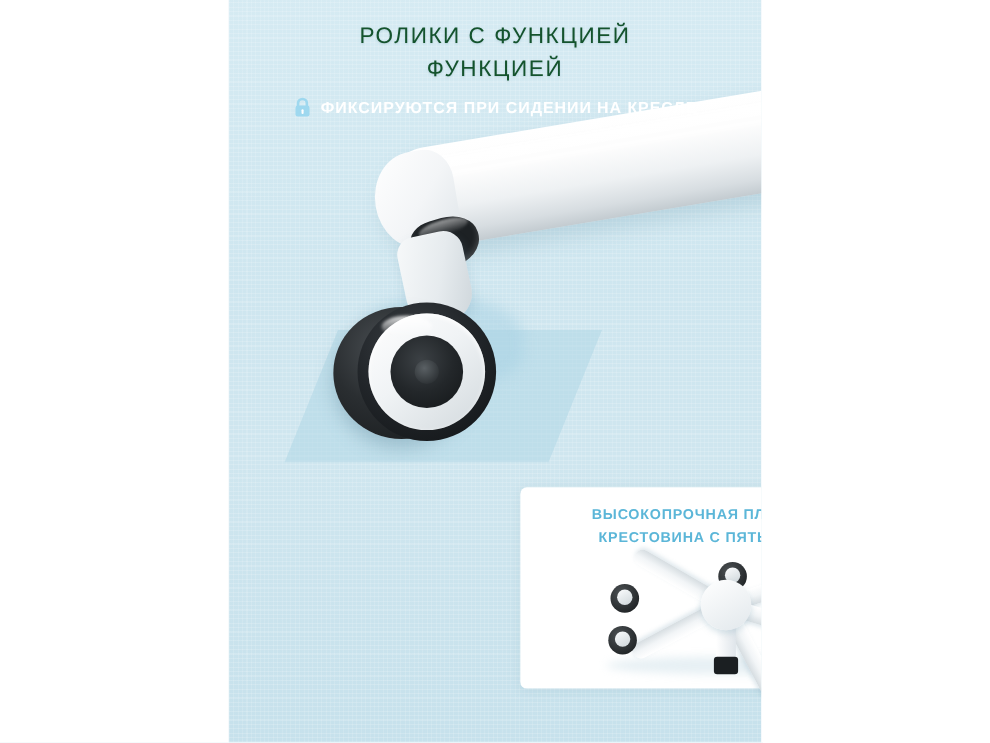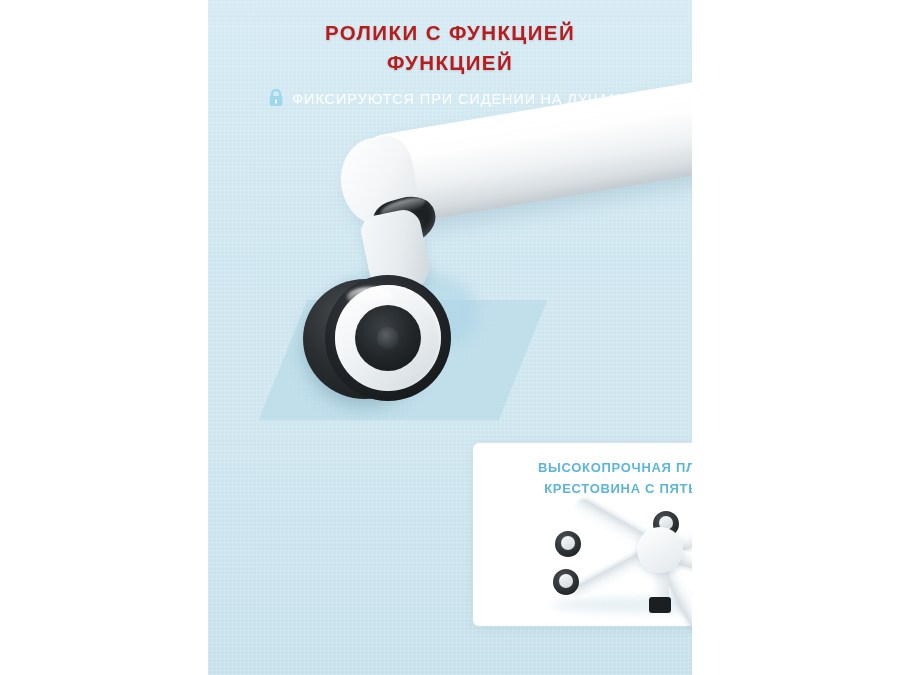--- a/index.html
+++ b/index.html
@@ -52,38 +52,38 @@
   .heading-wrap {
     position: absolute;
     left: 0;
     top: 18px;
     width: 484px;
     text-align: center;
     z-index: 6;
   }
   .title {
     font-size: 20.5px;
-    font-weight: bold;
+    font-weight: normal;
     letter-spacing: 1.4px;
-    color: #b91c1c;
+    color: #14532d;
     line-height: 30px;
     text-shadow: 0 1px 2px rgba(120,160,175,0.35);
   }
   .sub-wrap {
     position: absolute;
     left: 0;
     top: 88px;
     width: 484px;
     text-align: center;
     z-index: 6;
   }
   .subtitle {
     display: inline-block;
     font-size: 14.5px;
-    font-weight: normal;
+    font-weight: bold;
     letter-spacing: 0.9px;
     color: #ffffff;
     line-height: 23px;
     vertical-align: middle;
   }
   .lock-icon {
     display: inline-block;
     vertical-align: -4px;
     margin-right: 3px;
   }
@@ -404,21 +404,21 @@
 
     <div class="sub-wrap">
       <span class="lock-icon">
         <svg width="18" height="20" viewBox="0 0 18 20" aria-hidden="true">
           <path d="M5 8 V6 a4 4 0 0 1 8 0 V8" fill="none" stroke="#9ed8ef" stroke-width="2.4" stroke-linecap="round"></path>
           <rect x="2.6" y="8" width="12.8" height="10" rx="2.2" fill="#9ed8ef"></rect>
           <rect x="8.1" y="11.4" width="1.9" height="4.2" rx="0.9" fill="#ffffff"></rect>
         </svg>
       </span>
       <span class="subtitle">ФИКСИРУЮТСЯ ПРИ СИДЕНИИ</span>
-      <div class="subtitle">НА ЛУЧАМИ</div>
+      <div class="subtitle">НА КРЕСЛЕ</div>
     </div>
 
     <div id="card">
       <div class="card-title">
         <div>ВЫСОКОПРОЧНАЯ ПЛАСТИКОВАЯ</div>
         <div>КРЕСТОВИНА С ПЯТЬЮ ЛУЧАМИ</div>
       </div>
 
       <div class="base">
         <div class="shadow"></div>

